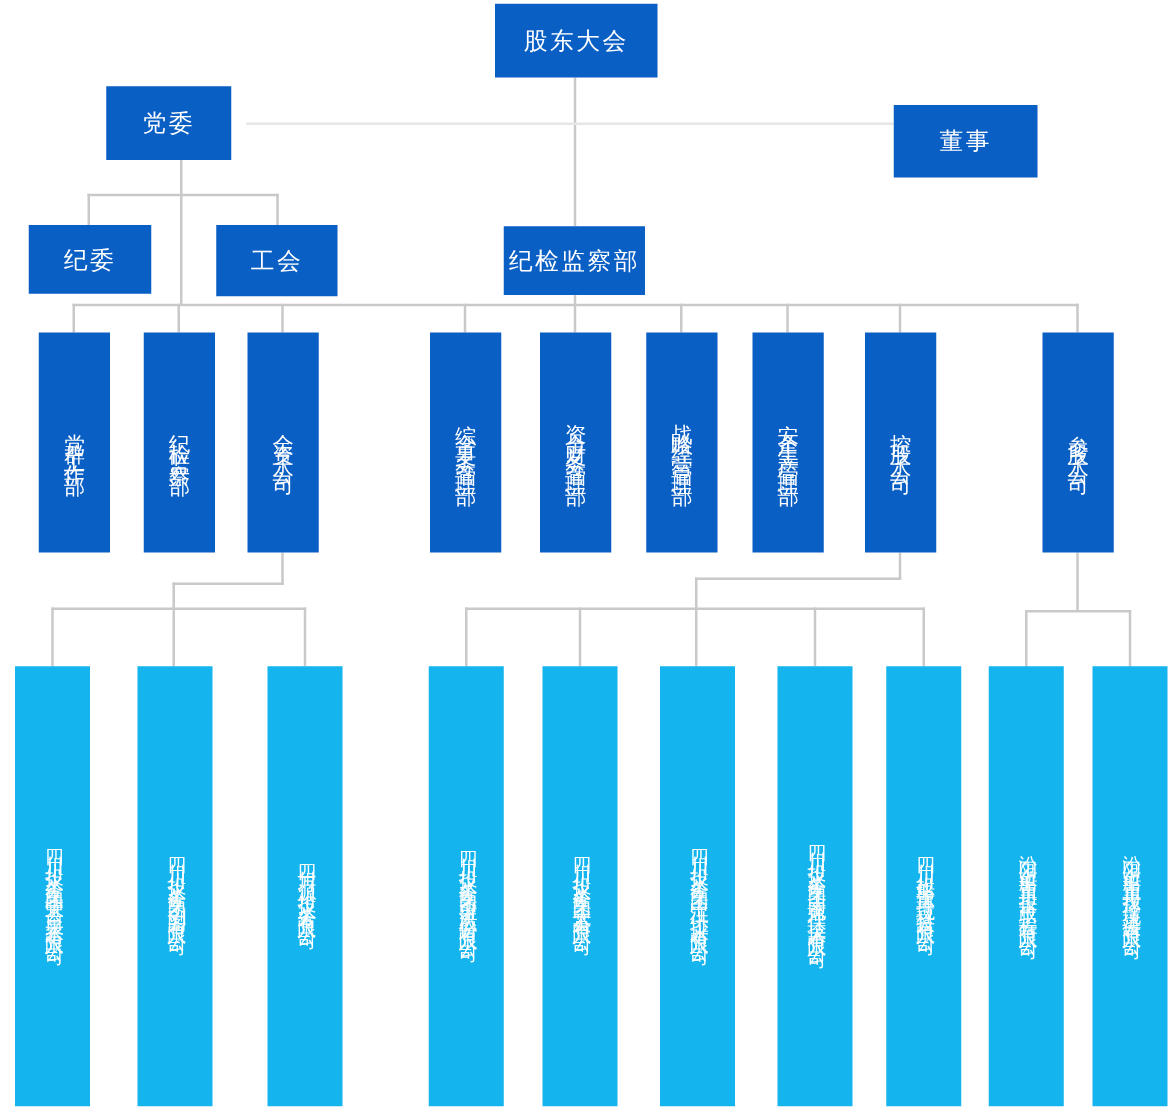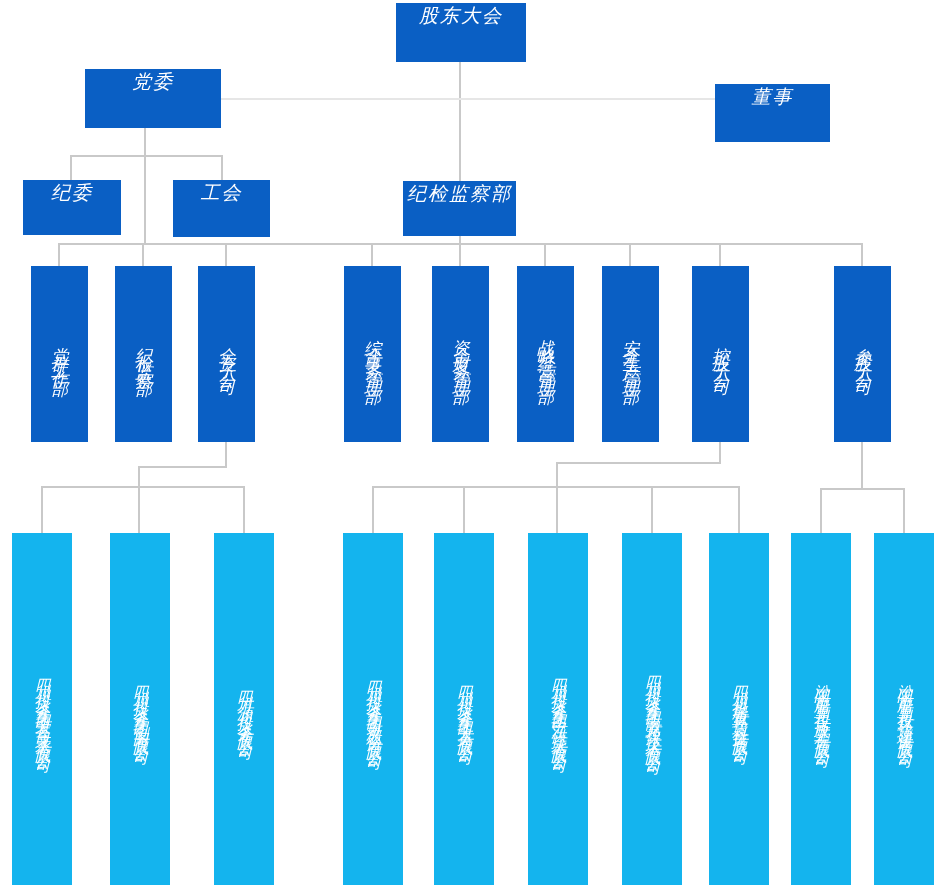--- a/index.html
+++ b/index.html
@@ -1,22 +1,22 @@
 <!DOCTYPE html>
 <html style="--primary: #0a5fc4; --secondary: #14b4ee; --box-text: #ffffff; --line: #c9c9c9; --line-light: #e6e6e6; --background: #ffffff;"><head>
 <meta charset="utf-8">
 <style>
   html,body{margin:0;padding:0;background:#fff;}
   .stage{
     position:relative;width:939px;height:896px;background:var(--background,#fff);
     font-family:"Liberation Sans",sans-serif;overflow:hidden;
   }
   .box{
-    position:absolute;display:flex;justify-content:center;
-    color:var(--box-text,#fff);text-align:center;box-sizing:border-box;z-index:2;font-style:italic;
+    position:absolute;display:flex;align-items:center;justify-content:center;
+    color:var(--box-text,#fff);text-align:center;box-sizing:border-box;z-index:2;
   }
   .dark{background:var(--primary,#0a5fc4);}
   .light{background:var(--secondary,#14b4ee);}
   .horiz span{font-size:19px;letter-spacing:2px;font-weight:500;}
   .vert{top:266px;width:57px;height:176px;}
   .vert span{writing-mode:vertical-rl;text-orientation:upright;font-size:17px;letter-spacing:8px;font-weight:500;}
   .comp{top:533px;width:60px;height:352px;}
   .comp span{writing-mode:vertical-rl;text-orientation:upright;font-size:15px;letter-spacing:5px;font-weight:400;}
   .vl{position:absolute;width:2px;background:var(--line,#c9c9c9);z-index:1;}
   .hl{position:absolute;height:2px;background:var(--line,#c9c9c9);z-index:1;}
@@ -64,21 +64,21 @@
   <div class="vl" style="left:738px;top:486px;height:47px"></div>
 
   <div class="vl" style="left:861px;top:442px;height:47px"></div>
   <div class="hl" style="left:820px;top:488px;width:85px"></div>
   <div class="vl" style="left:820px;top:488px;height:46px"></div>
   <div class="vl" style="left:903px;top:488px;height:46px"></div>
 
   <div class="box dark horiz" style="left:396px;top:3px;width:130px;height:59px">
       <span>股东大会</span>
     </div>
-  <div class="box dark horiz" style="left:85px;top:69px;width:136px;height:59px">
+  <div class="box dark horiz" style="left:85px;top:69px;width:100px;height:59px">
       <span>党委</span>
     </div>
   <div class="box dark horiz" style="left:715px;top:84px;width:115px;height:58px">
       <span>董事</span>
     </div>
   <div class="box dark horiz" style="left:173px;top:180px;width:97px;height:57px">
       <span>工会</span>
     </div>
   <div class="box dark horiz" style="left:23px;top:180px;width:98px;height:55px">
       <span>纪委</span>

